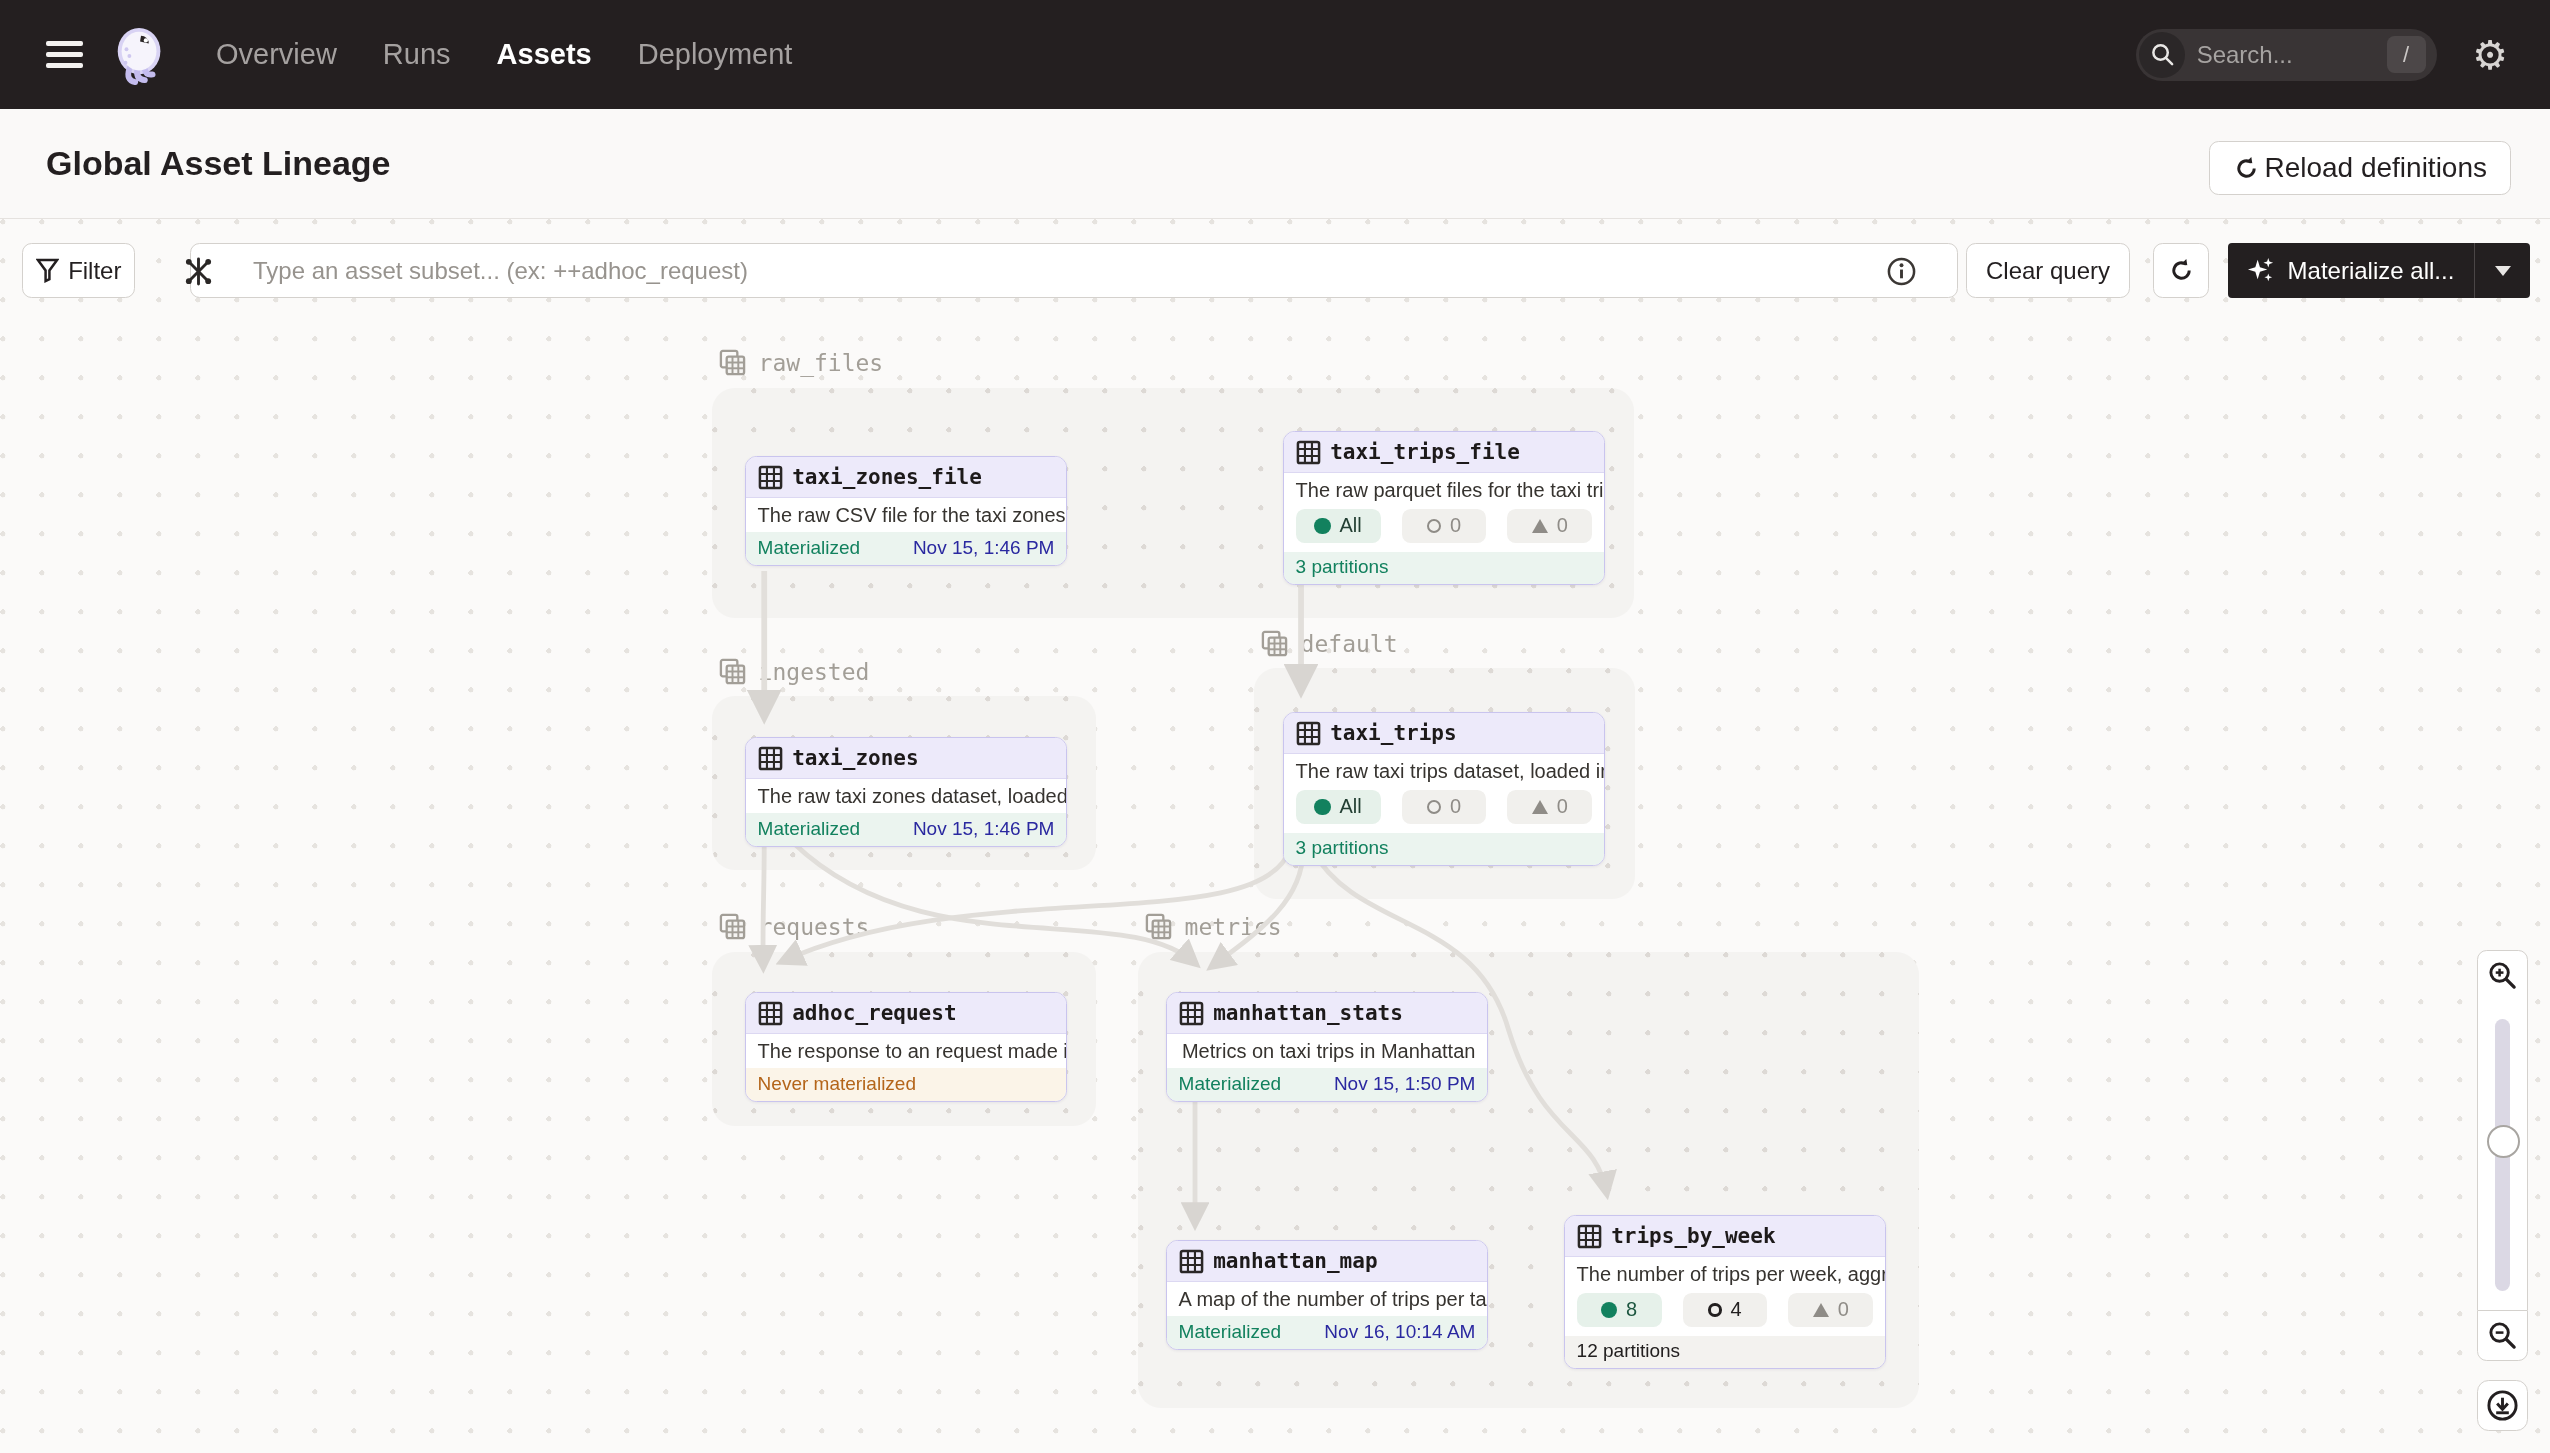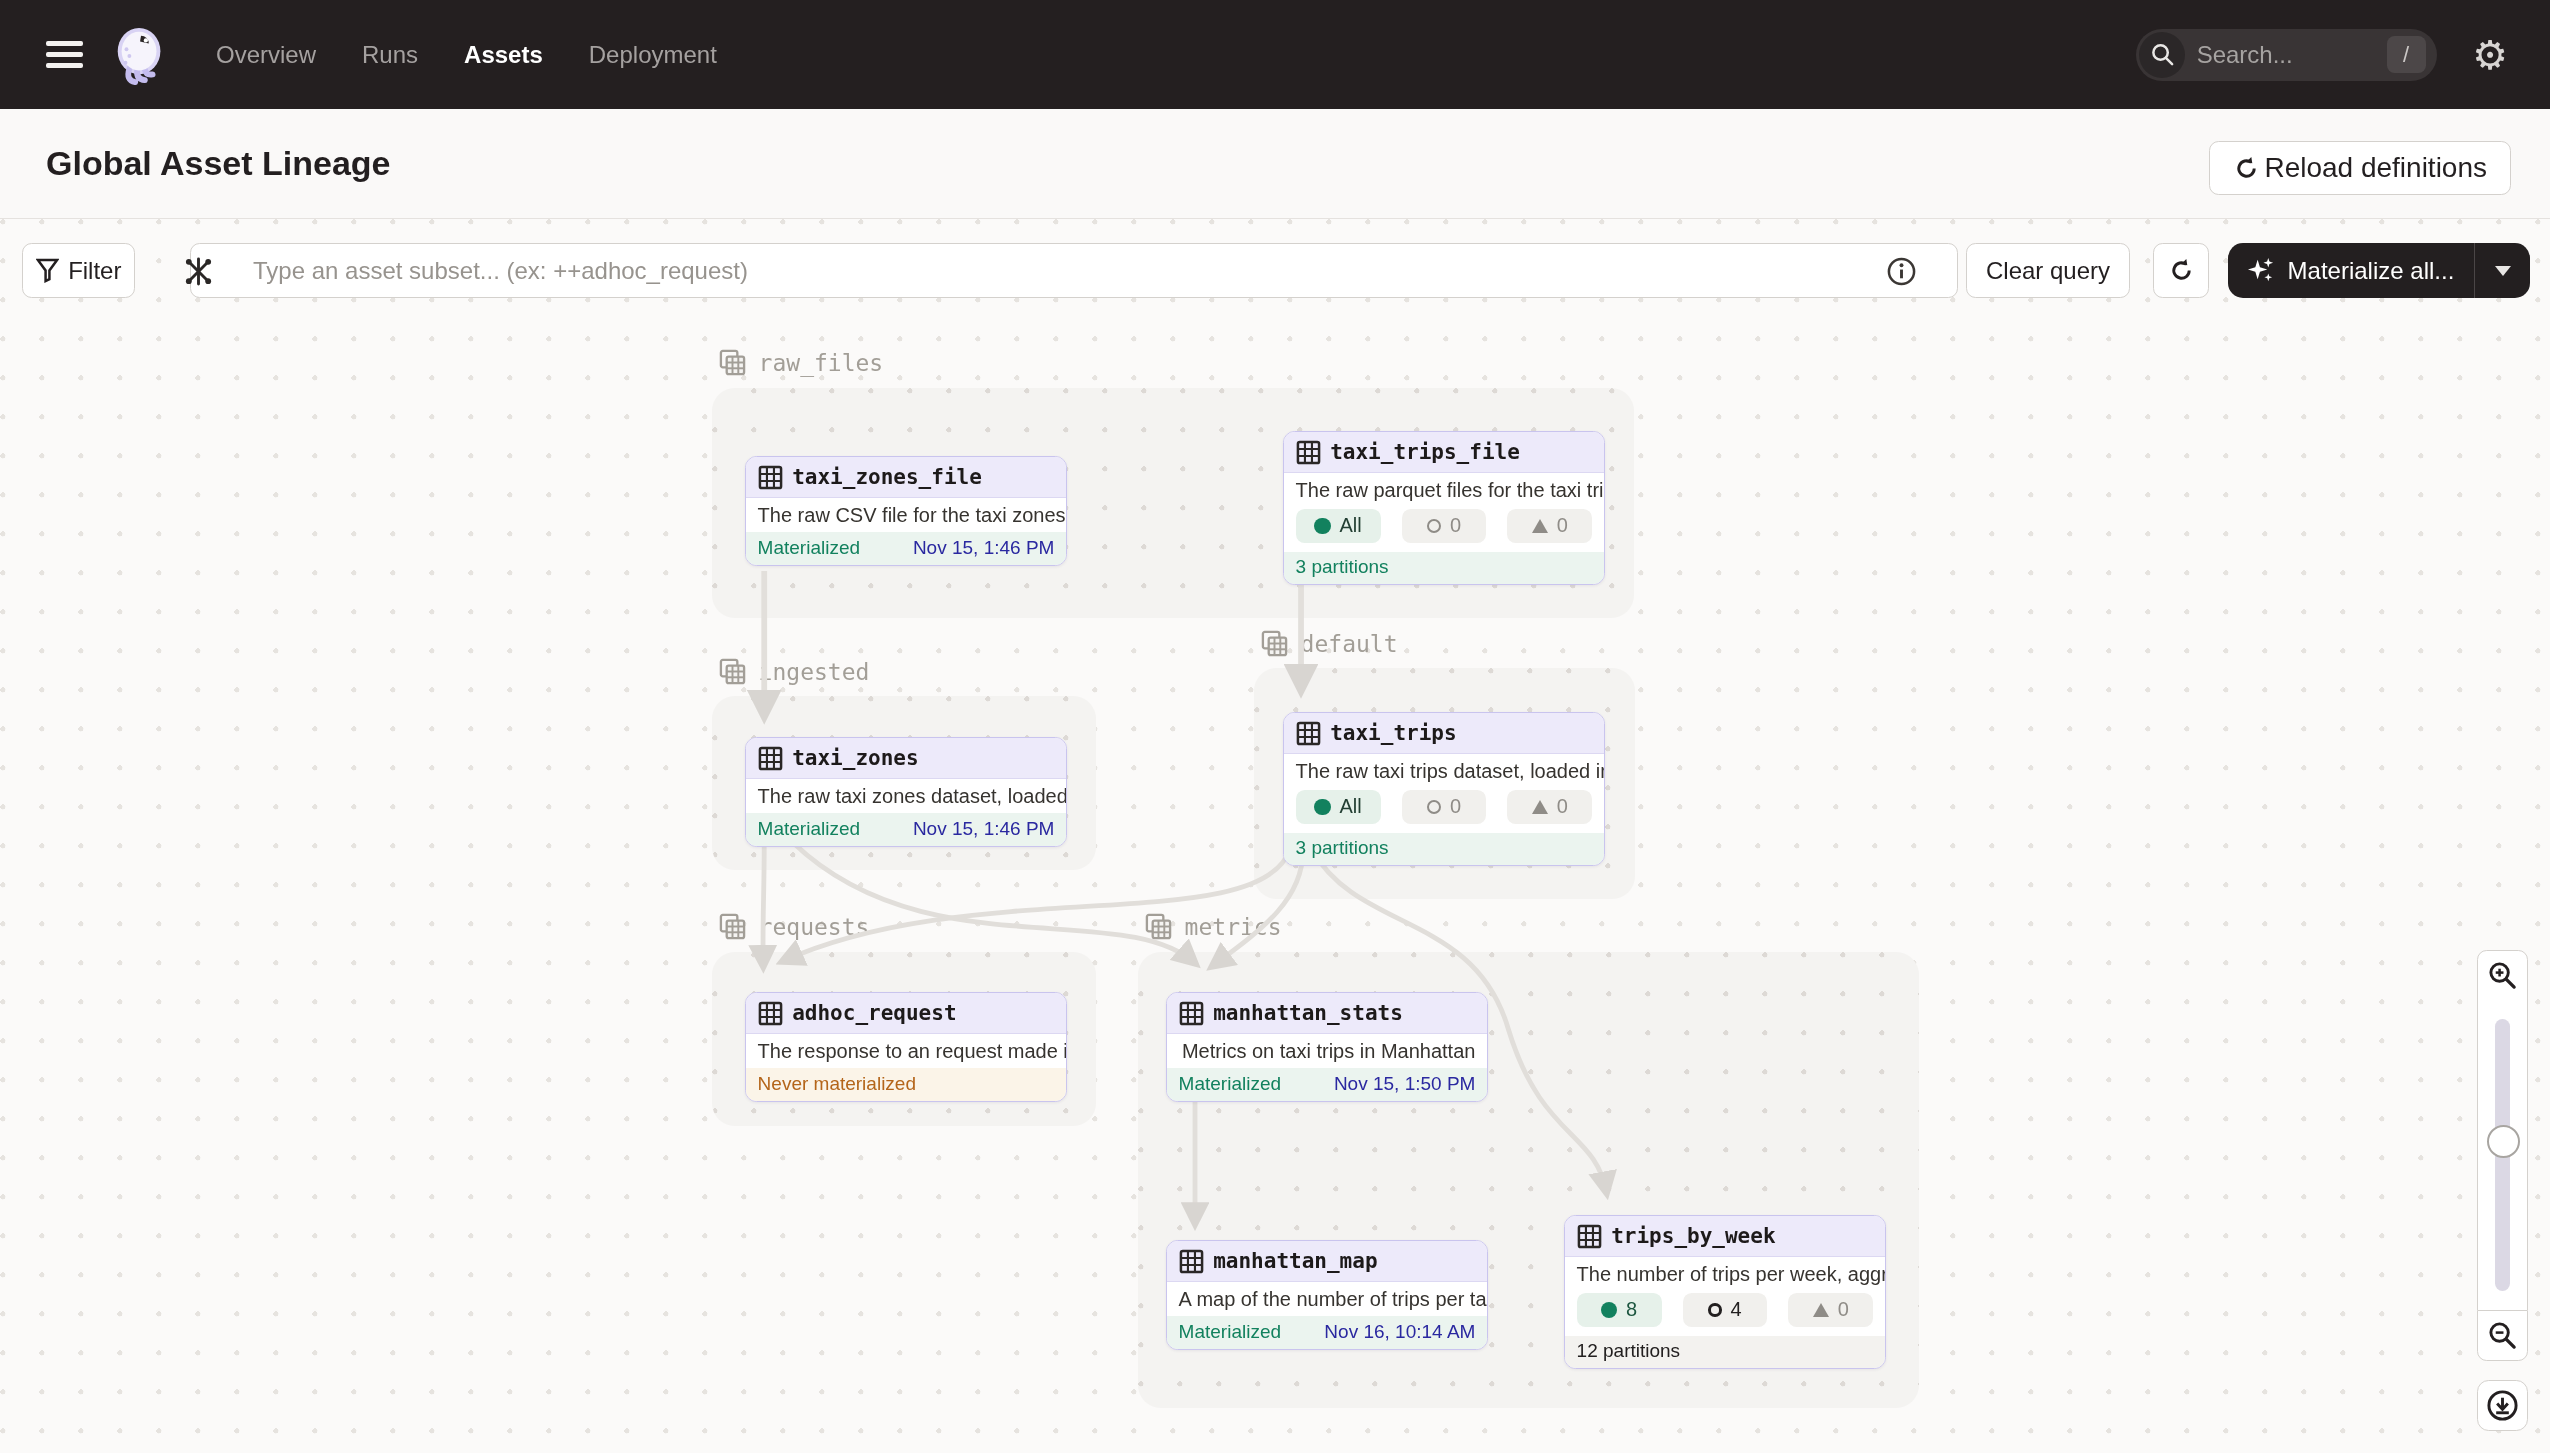--- a/index.html
+++ b/index.html
@@ -7,21 +7,21 @@
     font-family:"Liberation Sans", sans-serif; background:#FBFAF9; }
 
   
   .nav { position:absolute; left:0; top:0; width:2550px; height:109px;
     background:#241F20; display:flex; align-items:center; }
   .hamburger { width:37px; height:27px; margin-left:46px; display:flex;
     flex-direction:column; justify-content:space-between; cursor:pointer; }
   .hamburger span { display:block; height:4.8px; border-radius:1.9px; background:#F4F2F0; }
   .logo { margin-left:27px; width:62px; height:62px; }
   .navlinks { display:flex; gap:46px; margin-left:44px; }
-  .navlink { font-size:24px; color:#A5A1A0; cursor:pointer; }
+  .navlink { font-size:29px; color:#A5A1A0; cursor:pointer; }
   .navlink.active { color:#FFFFFF; font-weight:bold; }
   .nav-right { margin-left:auto; display:flex; align-items:center; }
   .search-pill { width:301px; height:52px; background:#393435; border-radius:26px;
     display:flex; align-items:center; position:relative; }
   .search-circle { width:46px; height:46px; border-radius:50%; background:#2B2728;
     margin-left:2.9px; display:flex; align-items:center; justify-content:center; }
   .search-input { background:transparent; border:none; outline:none; color:#E8E6E4;
     font-size:24px; margin-left:11.6px; width:154px; }
   .search-input::placeholder { color:#A6A3A1; }
   .kbd-slash { position:absolute; right:11.6px; top:7.7px; width:39px; height:37px;
@@ -52,21 +52,21 @@
   .filter-btn { position:absolute; left:22px; top:24px; width:113px; gap:9.6px; }
   .query-wrap { position:absolute; left:166px; top:24px; width:1768px; height:55px; }
   .query-input { width:100%; height:100%; border:1px solid #D4D1CD; border-radius:9.6px;
     background:#FFFFFF; font-size:24px; color:#231F20; padding:0 67px 0 62px; outline:none;margin-left:24px; }
   .query-input::placeholder { color:#97938E; }
   .query-left-icon { position:absolute; left:17.3px; top:12.5px; }
   .query-info-icon { position:absolute; right:17.3px; top:12.5px; cursor:pointer; }
   .clear-btn { position:absolute; left:1966px; top:24px; width:164px; }
   .refresh-btn { position:absolute; left:2153px; top:24px; width:56px; }
   .materialize-btn { position:absolute; left:2228px; top:24px; width:302px; height:55px;
-    background:#231F20; border-radius:15px; display:flex; align-items:center;
+    background:#231F20; border-radius:4px; display:flex; align-items:center;
     color:#FFFFFF; font-size:24px; cursor:pointer; }
   .mat-main { flex:1; display:flex; align-items:center; gap:11.6px; padding-left:19px; }
   .mat-caret { width:56px; height:100%; border-left:1px solid #4B4647;
     display:flex; align-items:center; justify-content:center; }
   .caret-down { width:0; height:0; border-left:8.7px solid transparent;
     border-right:8.7px solid transparent; border-top:10.6px solid #E8E6E4; }
 
   
   .group-box { position:absolute; background-color:#F4F3F1; border-radius:23px;
     background-image:radial-gradient(circle at 2.9px 2.9px, #DDD9D5 2.5px, transparent 2.7px);

